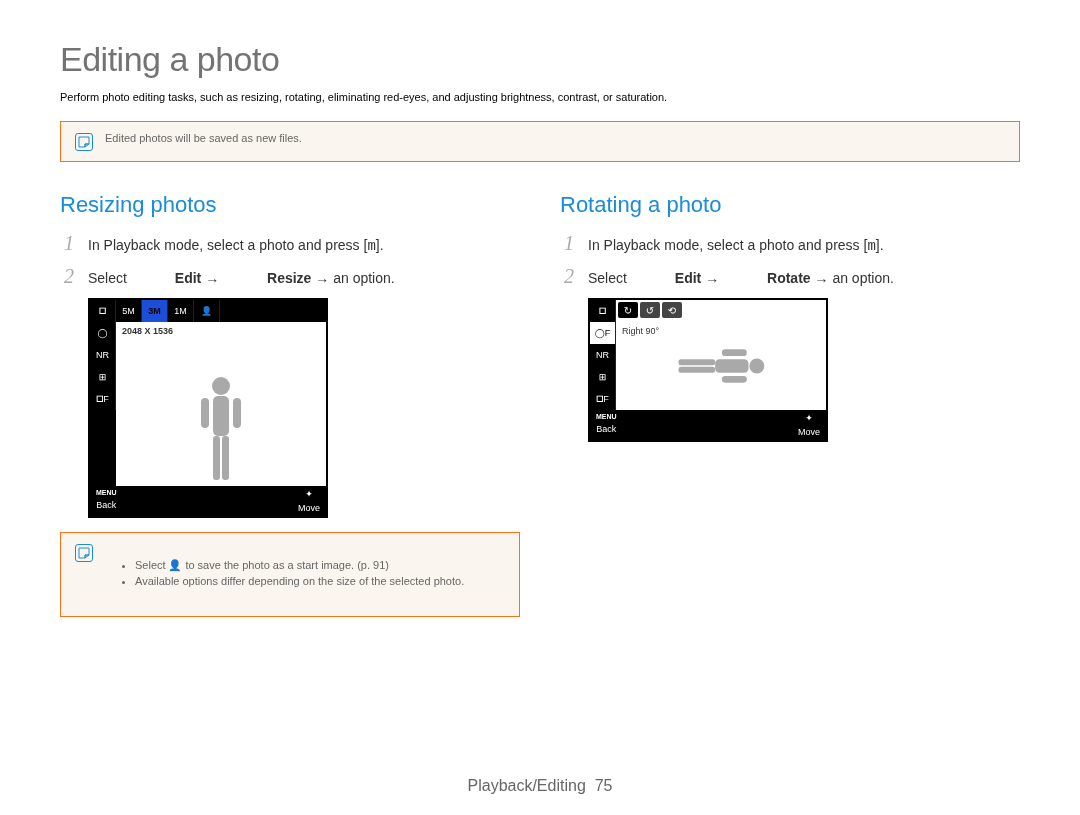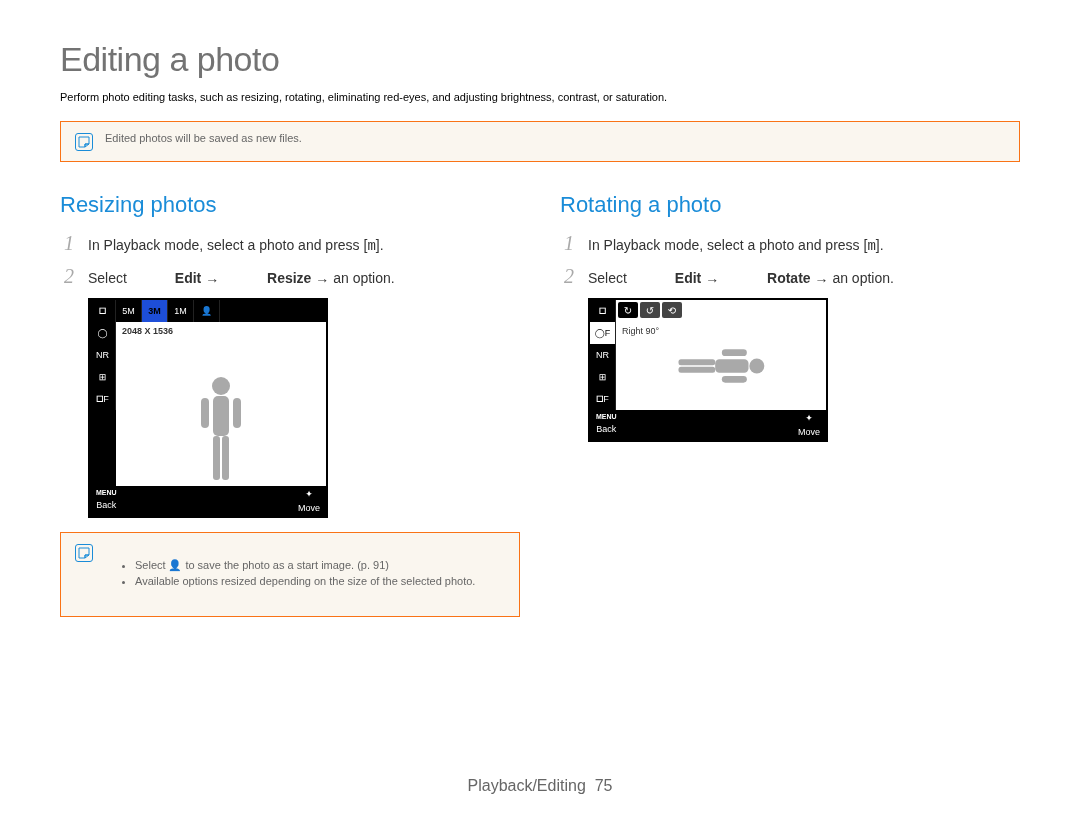--- a/index.html
+++ b/index.html
@@ -234,21 +234,21 @@
     </div>
 
     <div class="notebox">
       <span class="note-icon">
         <svg width="12" height="12" viewBox="0 0 12 12">
             <path d="M1 1 L11 1 L11 8 L7 8 L7 11 L1 11 Z M7 8 L11 8 L7 11 Z" fill="none" stroke="#1a8cd8" stroke-width="1"></path>
           </svg>
       </span>
       <ul class="bullets">
         <li>Select 👤 to save the photo as a start image. (p. 91)</li>
-        <li>Available options resized depending on the size of the selected photo.</li>
+        <li>Available options differ depending on the size of the selected photo.</li>
       </ul>
     </div>
   </div>
 
   <div class="col">
     <h2 class="section">Rotating a photo</h2>
 
     <div class="step">
       <span class="num">1</span>
       <span class="txt">

